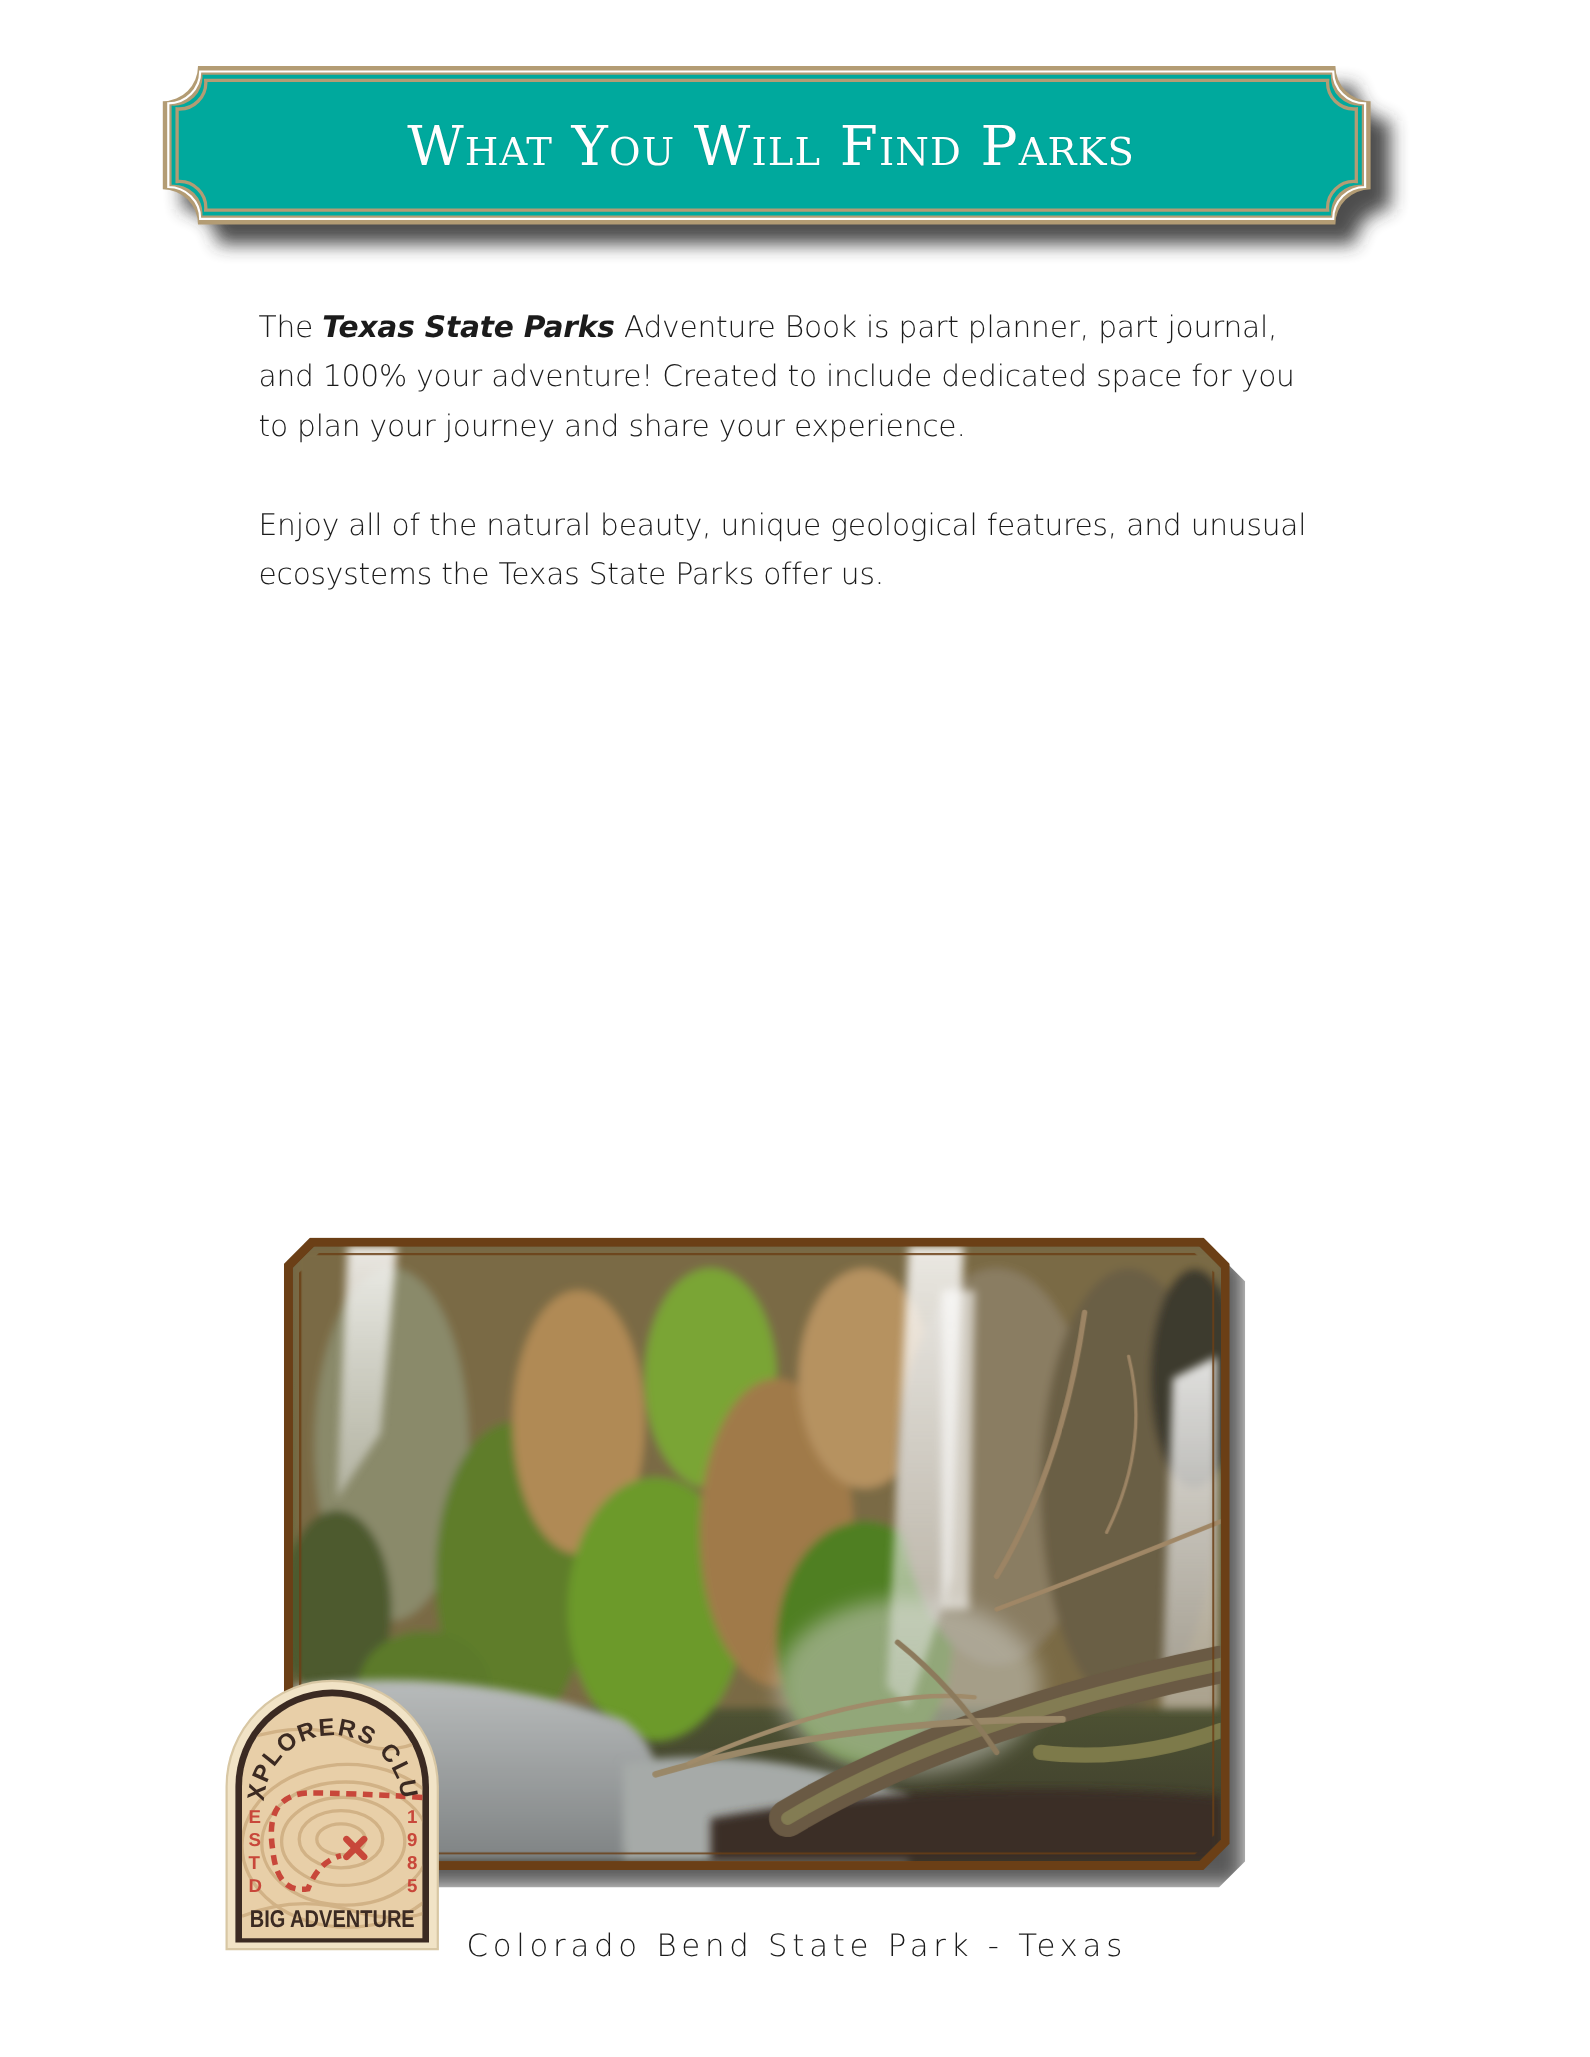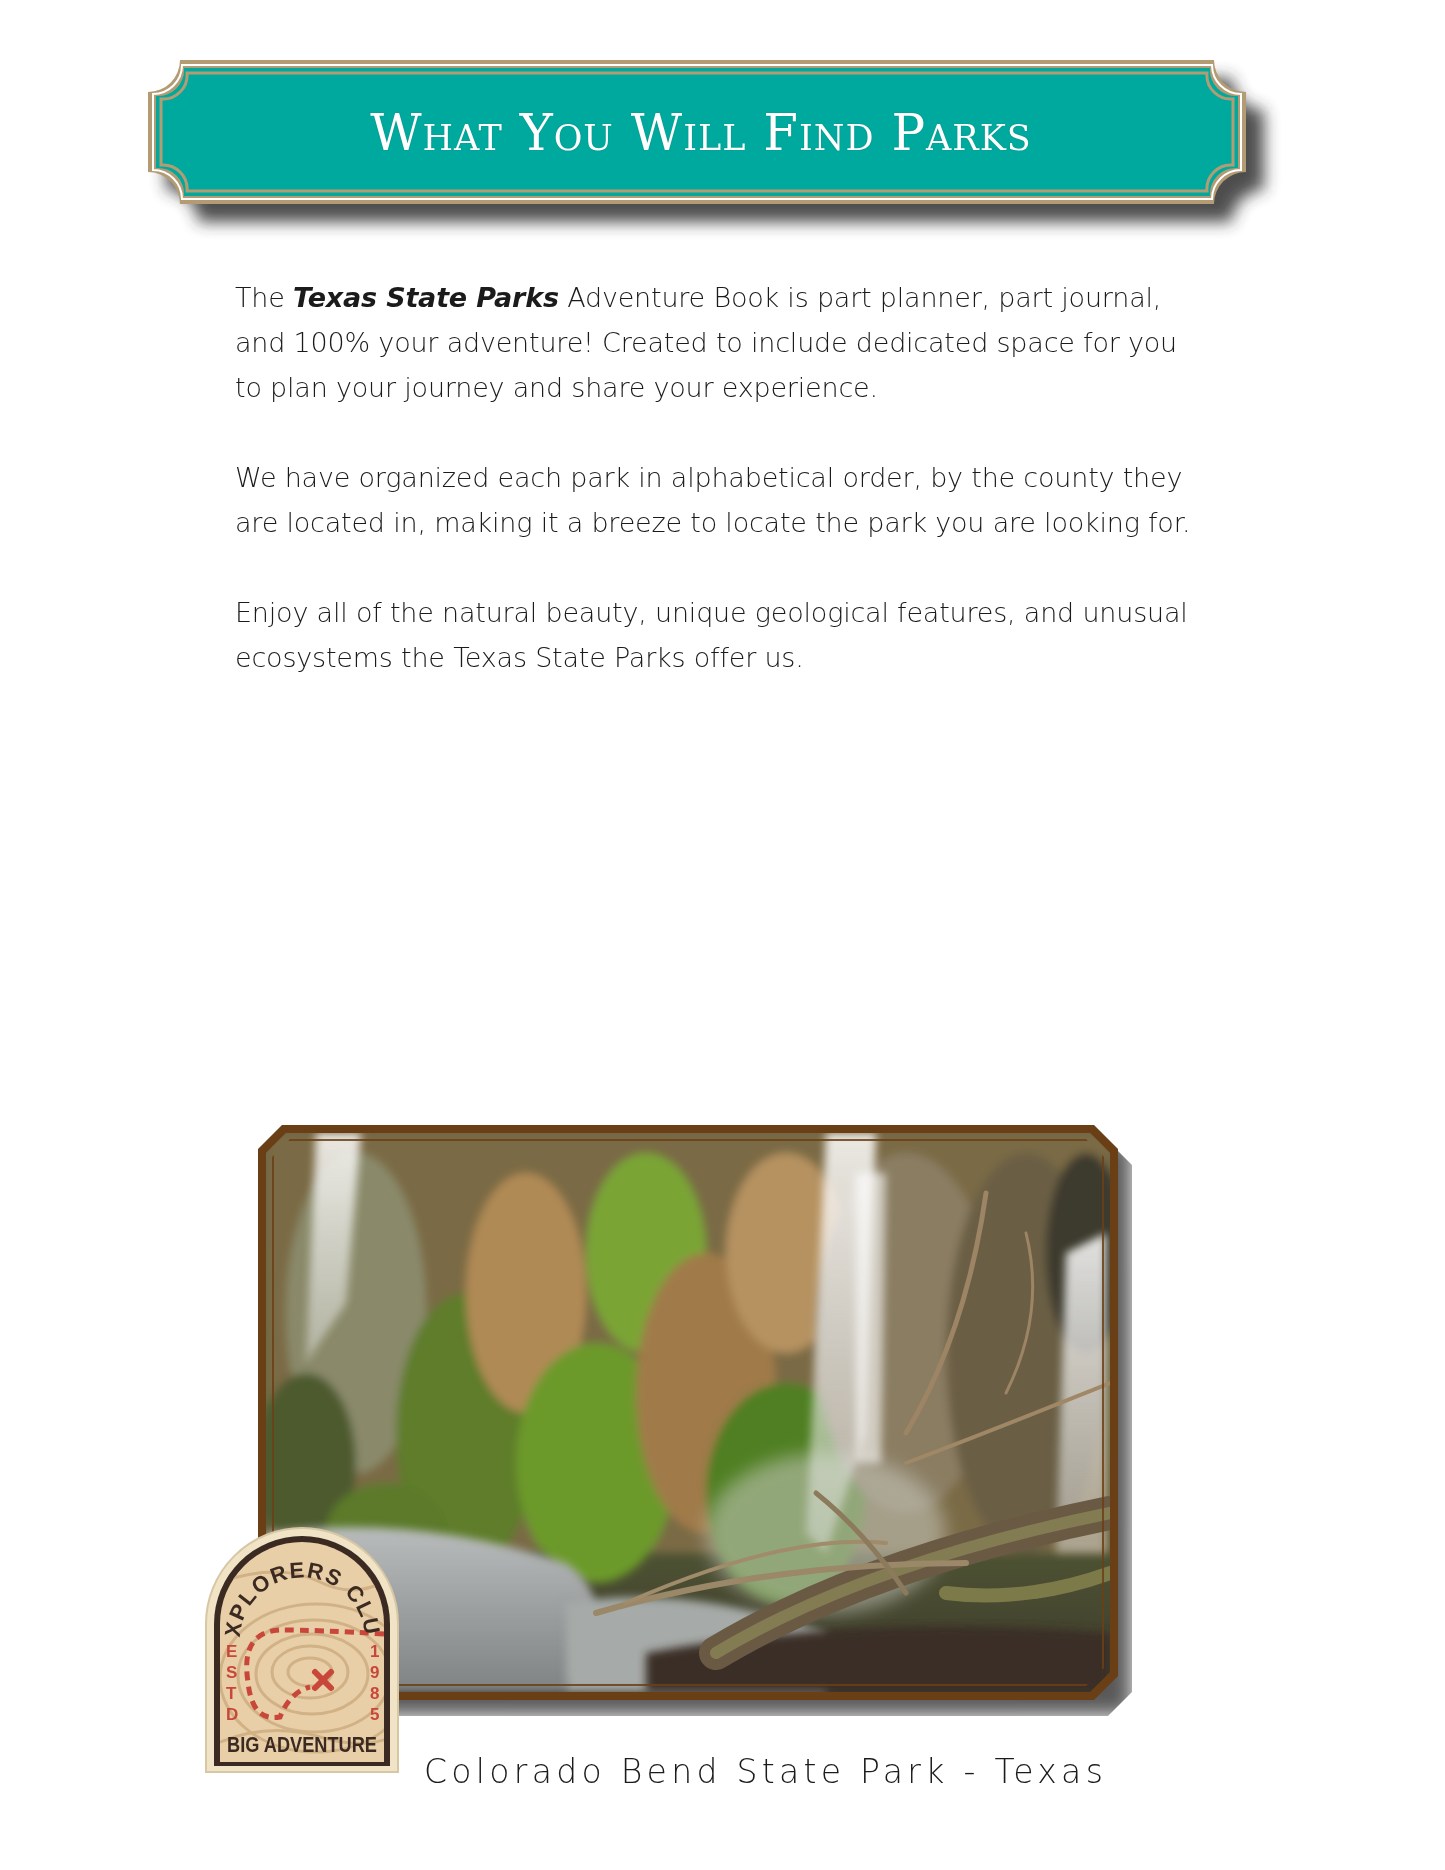--- a/index.html
+++ b/index.html
@@ -35,21 +35,21 @@
   .photo-img svg { width: 100%; height: 100%; display: block; }
   .photo-inner-line { position: absolute; left: 14px; top: 14px; width: 832px; height: 547px;
                       border: 2px solid rgba(107,63,22,0.85); box-sizing: border-box; pointer-events: none;
                       clip-path: polygon(18px 0, 814px 0, 832px 18px, 832px 529px, 814px 547px, 18px 547px, 0 529px, 0 18px); }
 
   
   .badge { position: absolute; left: 200px; top: 1522px; width: 205px; height: 255px; }
   .badge svg { width: 100%; height: 100%; overflow: visible; }
 
   
-  .caption { position: absolute; left: 424px; top: 1752px; font-size: 33px; letter-spacing: 4.3px;
+  .caption { position: absolute; left: 424px; top: 1752px; font-size: 28px; letter-spacing: 4.3px;
              font-family: "DejaVu Sans", sans-serif; font-weight: 300; color: #1b1b1b; white-space: nowrap; }
 </style>
 </head>
 <body>
 
 <div class="banner">
   <svg viewBox="0 0 1130 175">
     <defs>
       <filter id="bshadow" x="-10%" y="-30%" width="130%" height="180%">
         <feGaussianBlur stdDeviation="8"></feGaussianBlur>
@@ -64,21 +64,20 @@
 
     <path fill="#00A99D" d="M44 16 H1070 A26 26 0 0 0 1098 44 V116 A26 26 0 0 0 1070 144 H44 A26 26 0 0 0 16 116 V44 A26 26 0 0 0 44 16 Z"></path>
 
     <path fill="none" stroke="#B39C74" stroke-width="3" d="M47 21 H1067 A24 24 0 0 0 1093 47 V113 A24 24 0 0 0 1067 139 H47 A24 24 0 0 0 21 113 V47 A24 24 0 0 0 47 21 Z"></path>
   </svg>
   <div class="banner-title">What You Will Find Parks</div>
 </div>
 
 <div class="content">
   <p class="para"><span>The </span><b>Texas State Parks</b><span> Adventure Book is part planner, part journal, and 100% your adventure! Created to include dedicated space for you to plan your journey and share your experience.</span></p>
-  <p class="para">We have organized each park in alphabetical order, by the county they are located in, making it a breeze to locate the park you are looking for.</p>
   <p class="para">Enjoy all of the natural beauty, unique geological features, and unusual ecosystems the Texas State Parks offer us.</p>
 </div>
 
 <div class="photo-wrap">
   <div class="photo-shadow"></div>
   <div class="photo-frame"></div>
   <div class="photo-img">
     <svg viewBox="0 0 844 559" preserveAspectRatio="none">
       <defs>
         <linearGradient id="sky" x1="0" y1="0" x2="0" y2="1">

